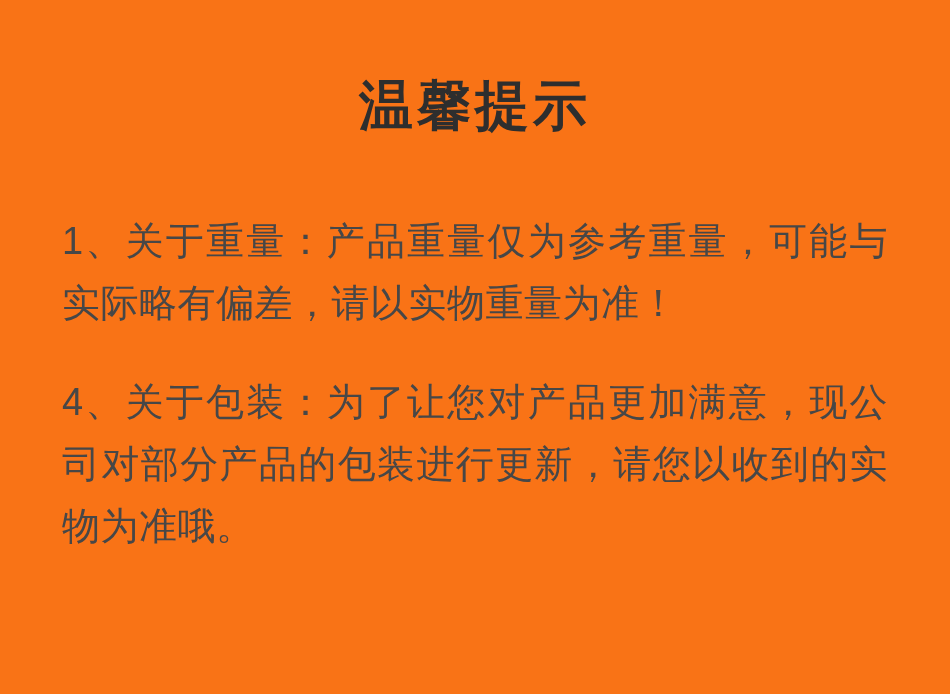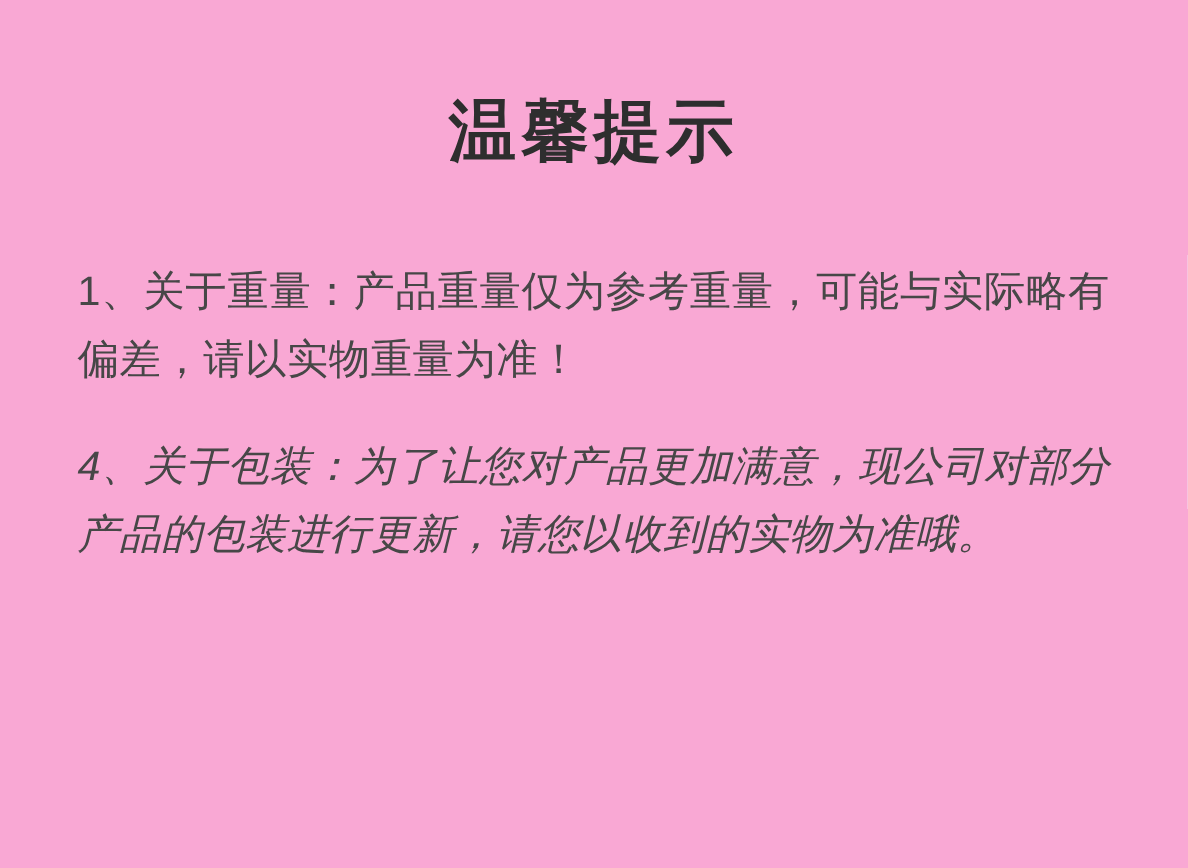--- a/index.html
+++ b/index.html
@@ -12,46 +12,45 @@
     height: 694px;
     background: #f4f4f4;
     font-family: "Liberation Sans", "DejaVu Sans", sans-serif;
     color: #3b3b3b;
     overflow: hidden;
   }
   .page {
     width: 950px;
     height: 694px;
     box-sizing: border-box;
-    background: #f9a8d4;
+    background: #f97316;
     position: relative;
   }
   .notice-title {
     text-align: center;
     font-size: 54px;
     font-weight: bold;
     letter-spacing: 4px;
     color: #2e2e2e;
     padding-top: 76px;
     line-height: 1.1;
   }
   .notice-body {
     padding: 38px 62px 0 62px;
   }
   .notice-item {
-    font-size: 33px;
+    font-size: 38px;
     line-height: 1.62;
     color: #474747;
     margin-bottom: 22px;
     text-align: justify;
     letter-spacing: 0.5px;
   }
   .notice-item:last-child {
     margin-bottom: 0;
-    font-style: italic;
   }
 </style>
 </head>
 <body>
 
 <div class="page">
 
   <div class="notice-title">温馨提示</div>
 
   <div class="notice-body">

